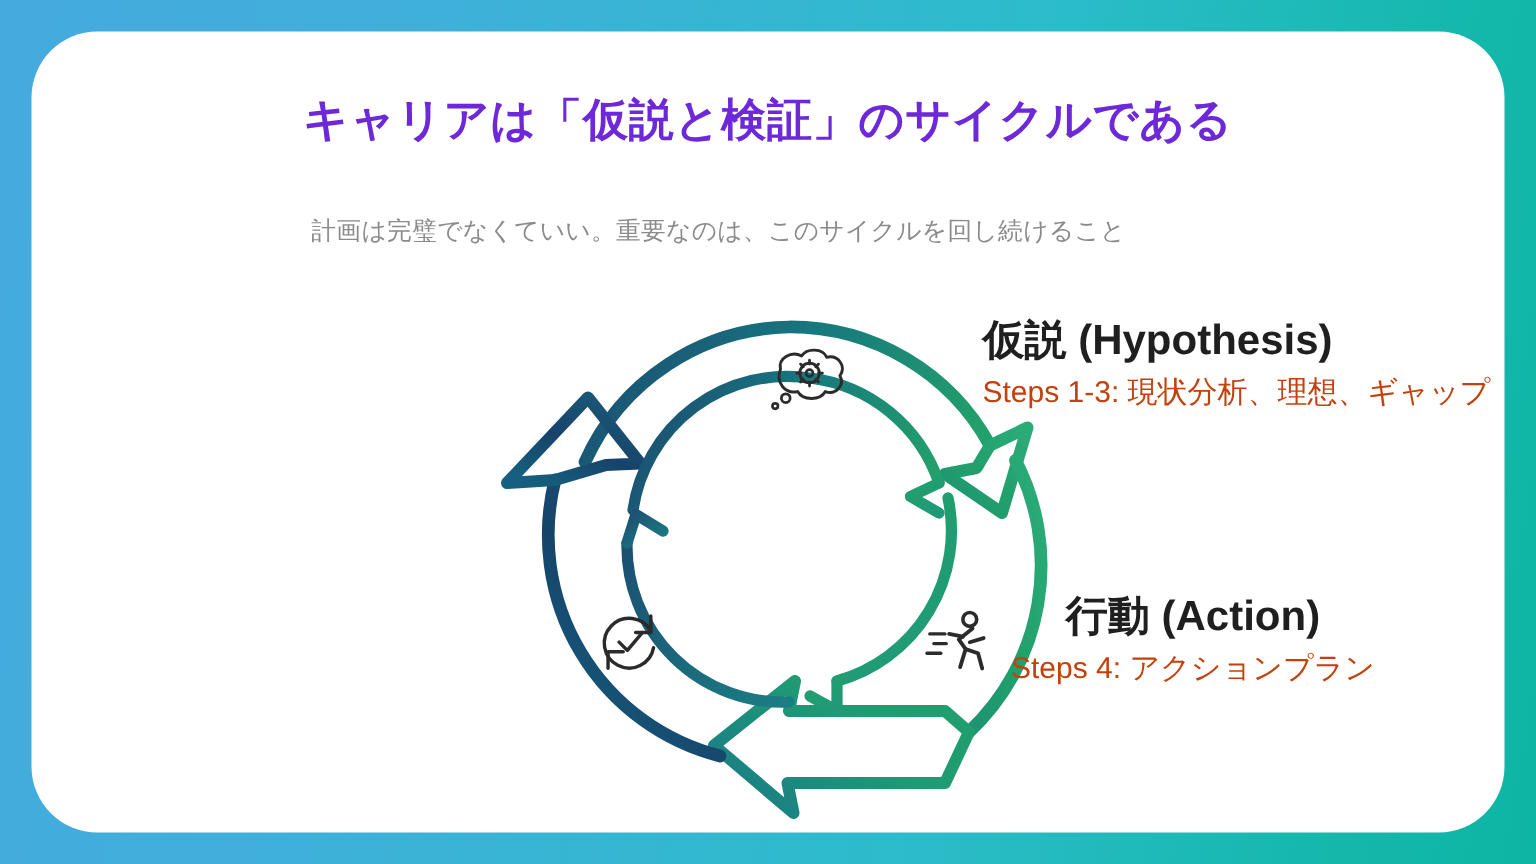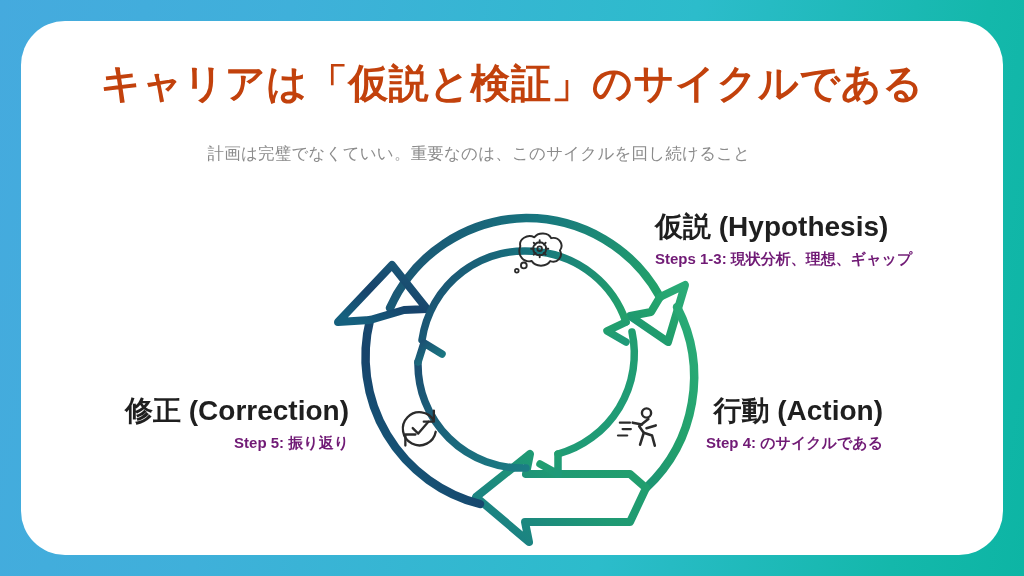--- a/index.html
+++ b/index.html
@@ -36,27 +36,26 @@
     overflow: hidden;
   }
 
   
   #page-title {
     position: absolute;
     left: 0;
     top: 43px;
     width: 982px;
     text-align: center;
-    font-size: 40px;
+    font-size: 30px;
     line-height: 1.16;
     font-weight: 700;
     letter-spacing: 0.5px;
-    color: #c2410c;
-    white-space: nowrap;
-    font-family: Liberation Mono, monospace;
+    color: #6d28d9;
+    white-space: nowrap;
   }
   #page-subtitle {
     position: absolute;
     left: 0;
     top: 122px;
     width: 916px;
     text-align: center;
     font-size: 16.5px;
     font-weight: 400;
     letter-spacing: 0.2px;
@@ -83,38 +82,37 @@
     position: absolute;
   }
   .stage-title {
     font-size: 28px;
     font-weight: 700;
     color: #1f1f1f;
     white-space: nowrap;
     line-height: 1.25;
   }
   .stage-desc {
-    font-size: 15px;
-    font-weight: 700;
-    color: #701a75;
+    font-size: 20px;
+    font-weight: 400;
+    color: #c2410c;
     white-space: nowrap;
     line-height: 1.3;
     margin-top: 5px;
   }
 
   #stage-hypothesis {
     left: 634px;
     top: 188px;
     text-align: left;
   }
   #stage-action {
     left: 653px;
     top: 372px;
-    text-align: right;
-    margin-left: 32px;
+    text-align: center;
   }
   #stage-correction {
     left: 54px;
     top: 372px;
     width: 274px;
     text-align: right;
   }
 </style>
 </head>
 <body>
@@ -244,22 +242,18 @@
       </svg>
     </div>
 
     <div class="stage-label" id="stage-hypothesis">
       <div class="stage-title">仮説 (Hypothesis)</div>
       <div class="stage-desc">Steps 1-3: 現状分析、理想、ギャップ</div>
     </div>
 
     <div class="stage-label" id="stage-action">
       <div class="stage-title">行動 (Action)</div>
-      <div class="stage-desc">Step 4: のサイクルである</div>
+      <div class="stage-desc">Steps 4: アクションプラン</div>
     </div>
 
-    <div class="stage-label" id="stage-correction">
-      <div class="stage-title">修正 (Correction)</div>
-      <div class="stage-desc">Step 5: 振り返り</div>
-    </div>
 
   </div>
 </div>
 
 </body></html>

